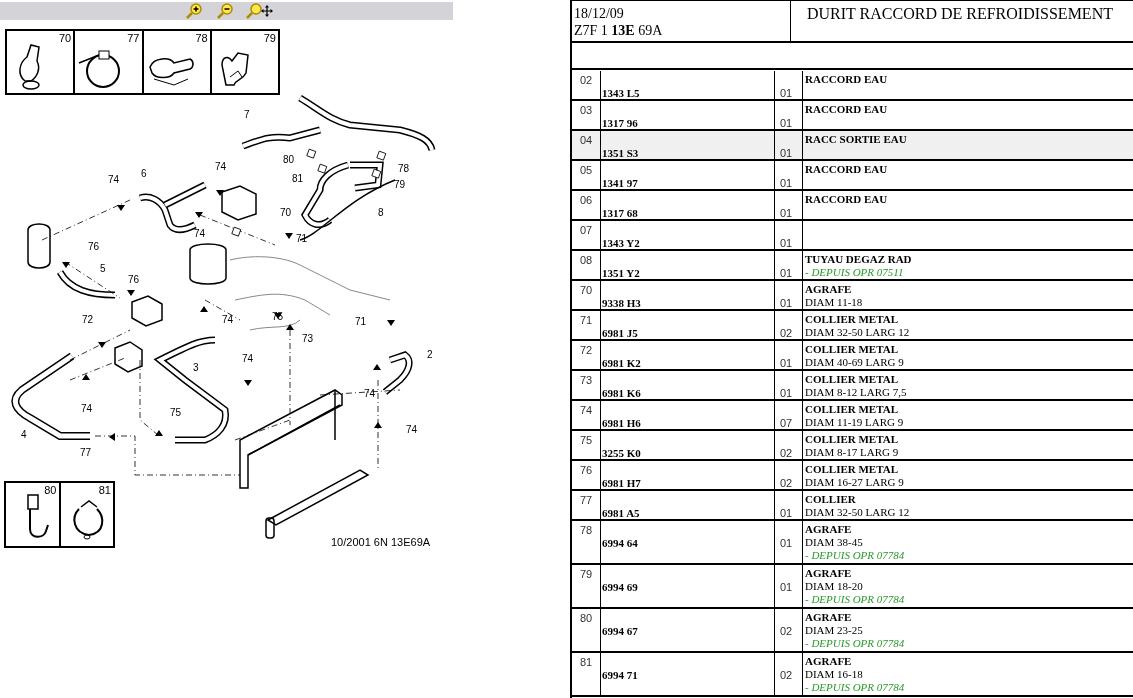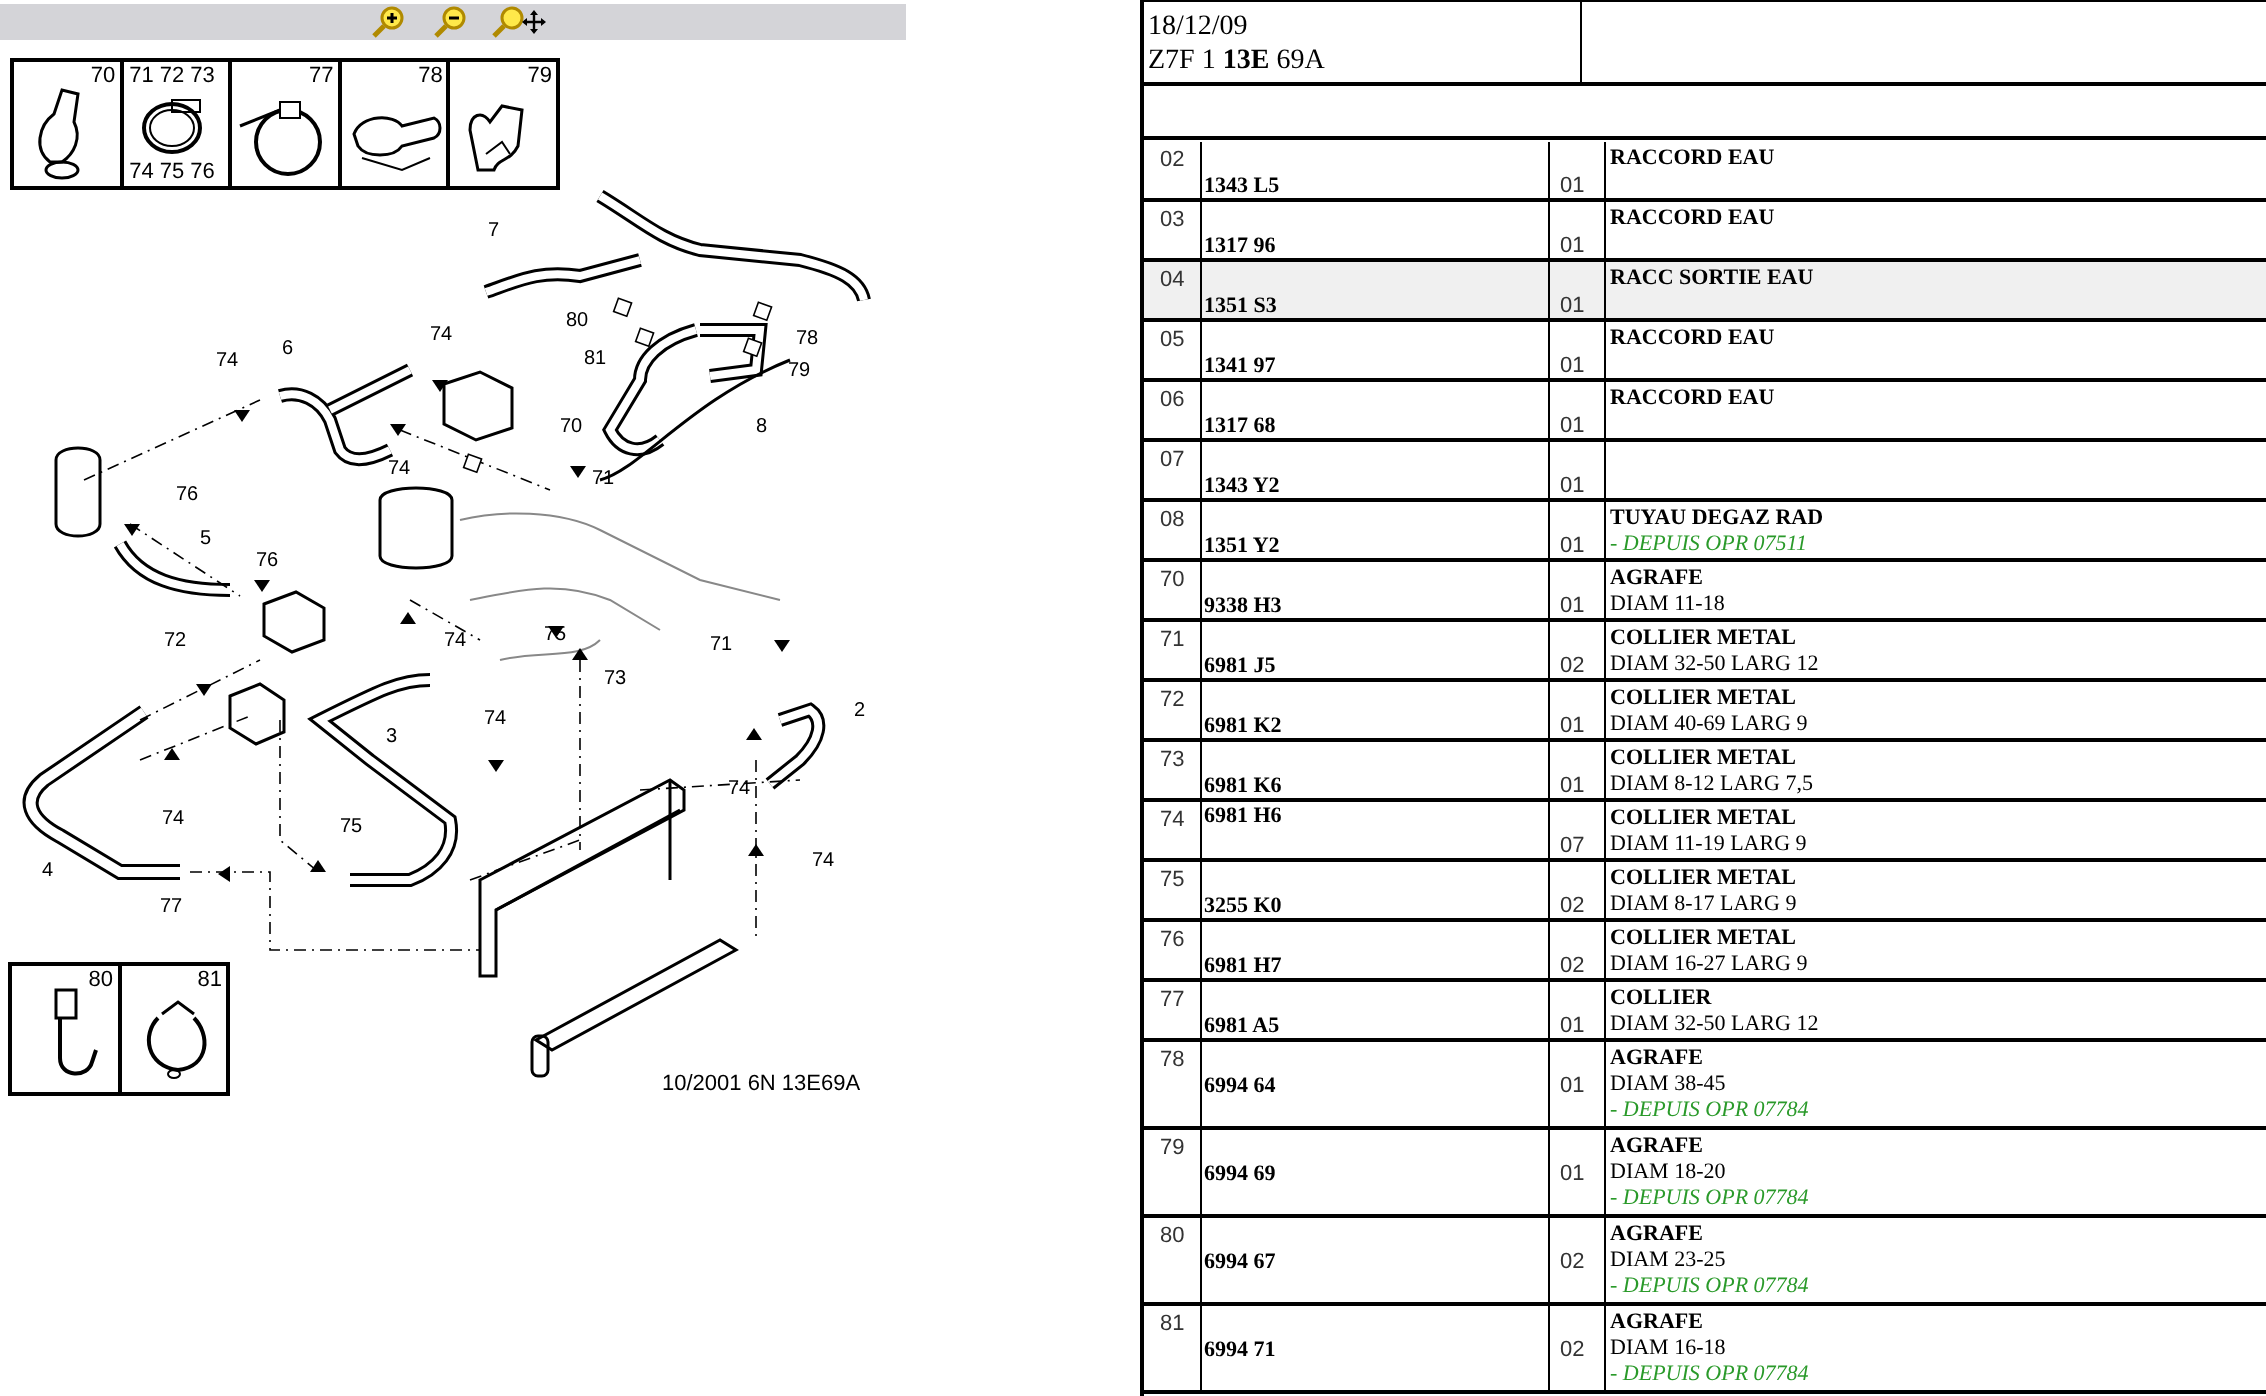--- a/index.html
+++ b/index.html
@@ -66,29 +66,20 @@
 
   <div id="legend-top">
     <div class="lcell">
       <span class="lnum" style="right:2px;top:1px">70</span>
       <svg width="50" height="60" style="position:absolute;left:4px;top:4px">
           <path d="M14 46 C6 40 8 28 16 22 L20 10 L28 12 L26 26 C30 34 26 42 20 46Z" fill="none" stroke="#000" stroke-width="1.5"></path>
           <ellipse cx="20" cy="50" rx="8" ry="4" fill="none" stroke="#000" stroke-width="1.5"></ellipse>
         </svg>
     </div>
     <div class="lcell">
-      <span class="lnum" style="left:3px;top:1px">71  72  73</span>
-      <span class="lnum" style="left:3px;bottom:1px">74  75  76</span>
-      <svg width="54" height="40" style="position:absolute;left:0;top:13px">
-          <ellipse cx="24" cy="20" rx="14" ry="12" fill="none" stroke="#000" stroke-width="2"></ellipse>
-          <ellipse cx="24" cy="20" rx="11" ry="9" fill="none" stroke="#000" stroke-width="1"></ellipse>
-          <rect x="24" y="6" width="14" height="6" fill="none" stroke="#000"></rect>
-        </svg>
-    </div>
-    <div class="lcell">
       <span class="lnum" style="right:2px;top:1px">77</span>
       <svg width="54" height="50" style="position:absolute;left:0;top:10px">
           <ellipse cx="28" cy="30" rx="16" ry="16" fill="none" stroke="#000" stroke-width="2"></ellipse>
           <rect x="24" y="10" width="10" height="8" fill="#fff" stroke="#000"></rect>
           <line x1="4" y1="22" x2="24" y2="14" stroke="#000" stroke-width="1.5"></line>
         </svg>
     </div>
     <div class="lcell">
       <span class="lnum" style="right:2px;top:1px">78</span>
       <svg width="54" height="50" style="position:absolute;left:0;top:12px">
@@ -251,20 +242,21 @@
   <div id="caption">10/2001   6N 13E69A</div>
 </div>
 
 <div id="right">
   <div id="hdr">
     <div id="hdr-left">
       <div>18/12/09</div>
       <div><span>Z7F 1 </span><b>13E</b><span> 69A</span></div>
     </div>
     <div id="hdr-div"></div>
+    <div id="hdr-title">DURIT RACCORD DE REFROIDISSEMENT</div>
   </div>
   <div id="blank"></div>
   <div id="rows">
       <div class="row" style="height: 30px;">
         <div class="vline" style="left: 28px;"></div>
         <div class="vline" style="left: 202px;"></div>
         <div class="vline" style="left: 230px;"></div>
         <div class="c-num">02</div>
         <div class="c-ref" style="top: 16px;">1343 L5</div>
         <div class="c-qty" style="top: 16px;">01</div>
@@ -382,21 +374,21 @@
         <div class="c-desc">
           <div class="d-title">COLLIER METAL</div>
           <div class="">DIAM 8-12 LARG 7,5</div>
         </div>
       </div>
       <div class="row" style="height: 30px;">
         <div class="vline" style="left: 28px;"></div>
         <div class="vline" style="left: 202px;"></div>
         <div class="vline" style="left: 230px;"></div>
         <div class="c-num">74</div>
-        <div class="c-ref" style="top: 1px;">6981 H6</div>
+        <div class="c-ref" style="top: 16px;">6981 H6</div>
         <div class="c-qty" style="top: 16px;">07</div>
         <div class="c-desc">
           <div class="d-title">COLLIER METAL</div>
           <div class="">DIAM 11-19 LARG 9</div>
         </div>
       </div>
       <div class="row" style="height: 30px;">
         <div class="vline" style="left: 28px;"></div>
         <div class="vline" style="left: 202px;"></div>
         <div class="vline" style="left: 230px;"></div>

